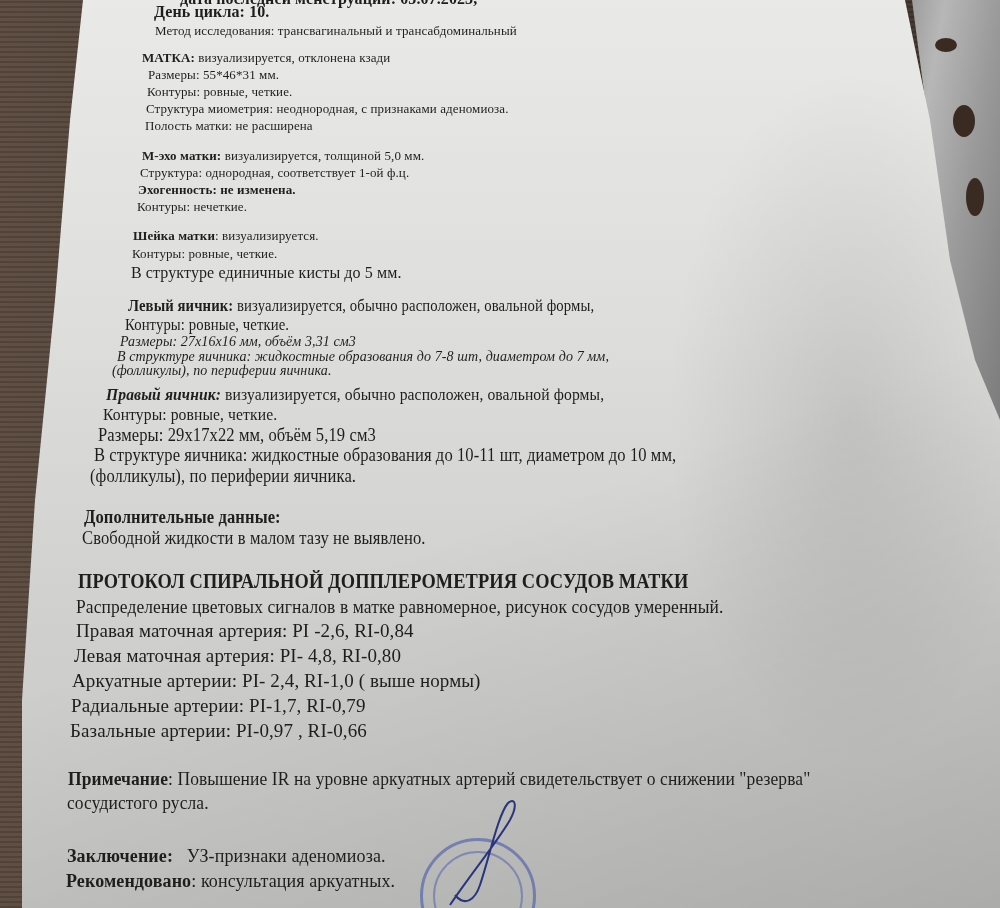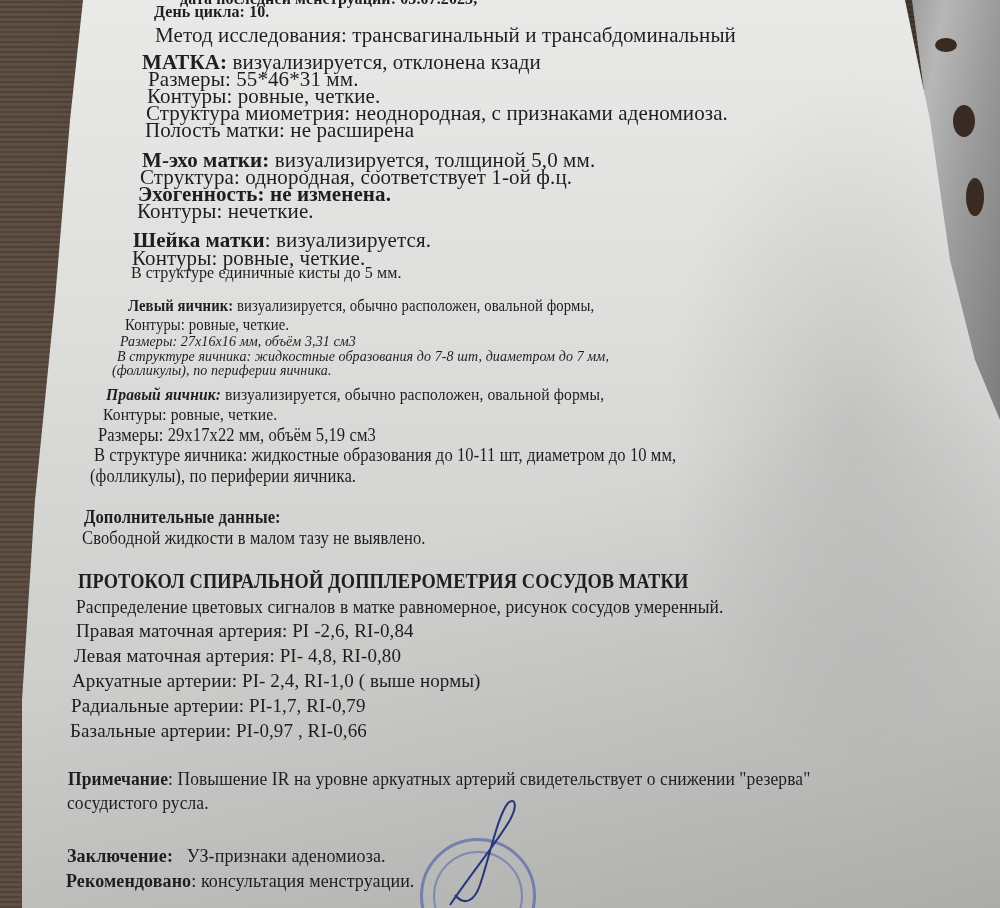--- a/index.html
+++ b/index.html
@@ -36,21 +36,21 @@
       background:
         radial-gradient(ellipse 260px 500px at 850px 420px, rgba(0,0,0,0.10), transparent 70%),
         linear-gradient(160deg, transparent 55%, rgba(0,0,0,0.08) 80%, rgba(0,0,0,0.14) 100%);
     }
     .line {
       position: absolute; white-space: nowrap; letter-spacing: 0.1px;
     }
     .b { font-weight: bold; }
     .i { font-style: italic; }
     .s14 { font-size: 14px; }
-    .s15 { font-size: 21px; }
+    .s15 { font-size: 13px; }
     .s16 { font-size: 16px; }
     .s17 { font-size: 17px; }
     .s18 { font-size: 18px; }
     .s19 { font-size: 19px; }
     .s20 { font-size: 20px; }
     .narrow { transform: scaleX(0.92); transform-origin: left center; }
     .stamp {
       position: absolute; left: 420px; top: 838px; width: 110px; height: 110px;
       border: 3px solid rgba(60,80,170,0.55); border-radius: 50%;
     }
@@ -136,20 +136,20 @@
   <div class="line s19 narrow" style="left:68px;top:768px;">
     <span class="b">Примечание</span><span>:   Повышение IR на уровне аркуатных артерий свидетельствует о снижении "резерва"</span>
   </div>
   <div class="line s19 narrow" style="left:67px;top:792px;">сосудистого русла.</div>
 
   <div class="line s18" style="left:67px;top:846px;">
     <span class="b">Заключение:</span>&nbsp;&nbsp;
     <span>УЗ-признаки аденомиоза.</span>
   </div>
   <div class="line s18" style="left:66px;top:871px;">
-    <span class="b">Рекомендовано</span><span>: консультация менструации.</span>
+    <span class="b">Рекомендовано</span><span>: консультация аркуатных.</span>
   </div>
 
   <div class="stamp"></div>
   <svg class="sig" viewBox="0 0 120 113">
     <path d="M10,110 C30,80 55,50 70,25 C78,10 75,2 68,8 C58,20 50,60 40,90 C35,105 25,112 15,100" fill="none" stroke="#2a3580" stroke-width="2"></path>
   </svg>
 </div>
 
 </body></html>

